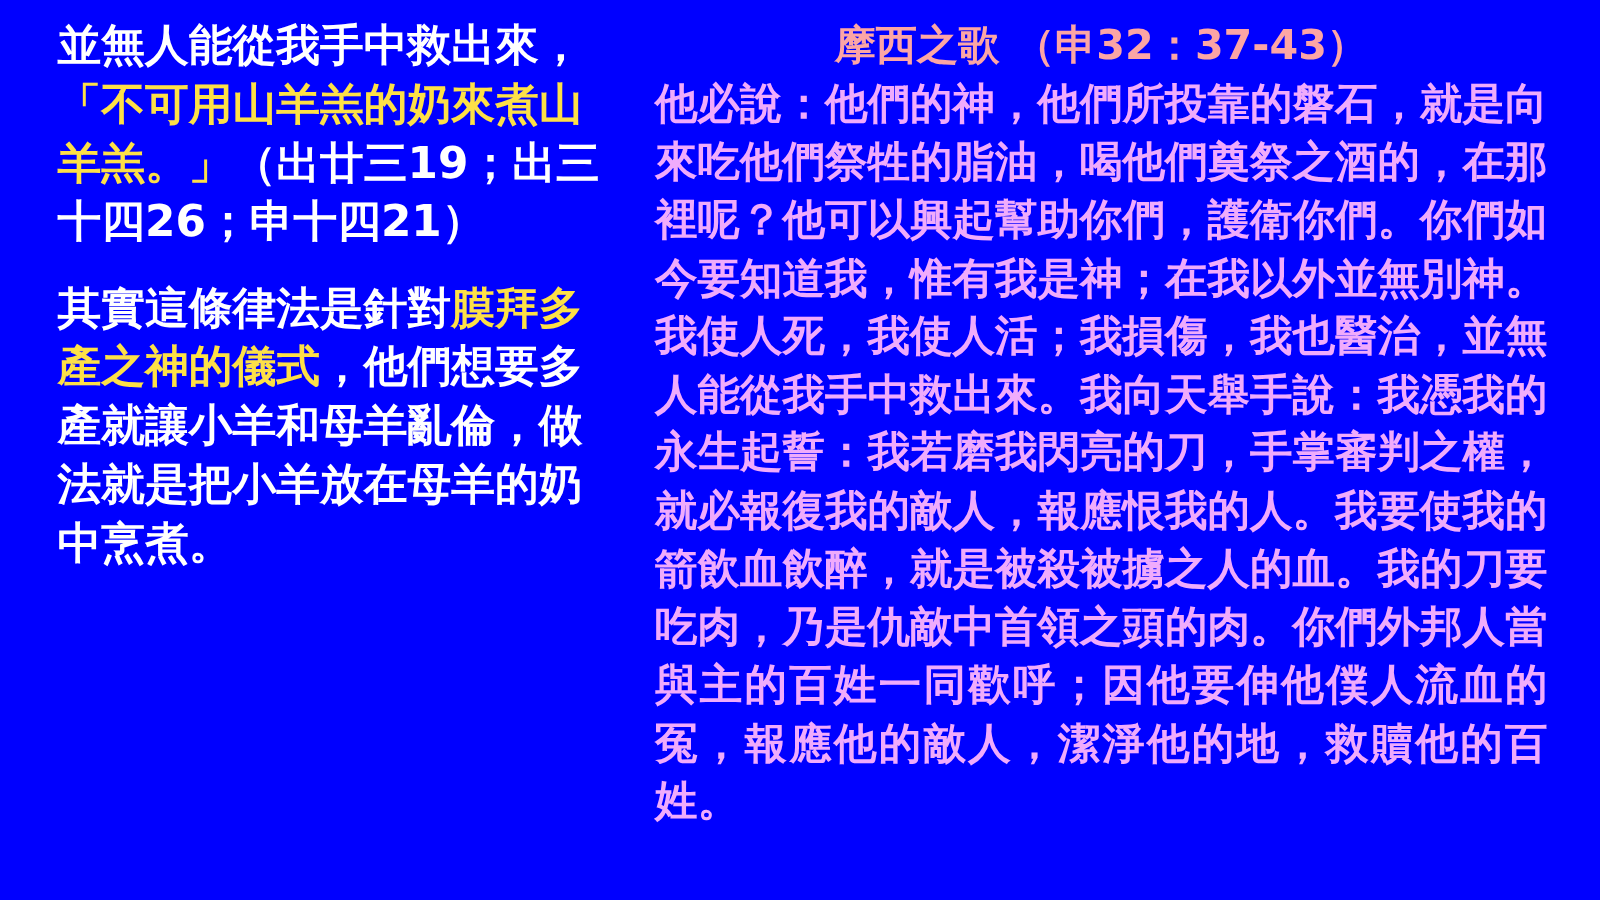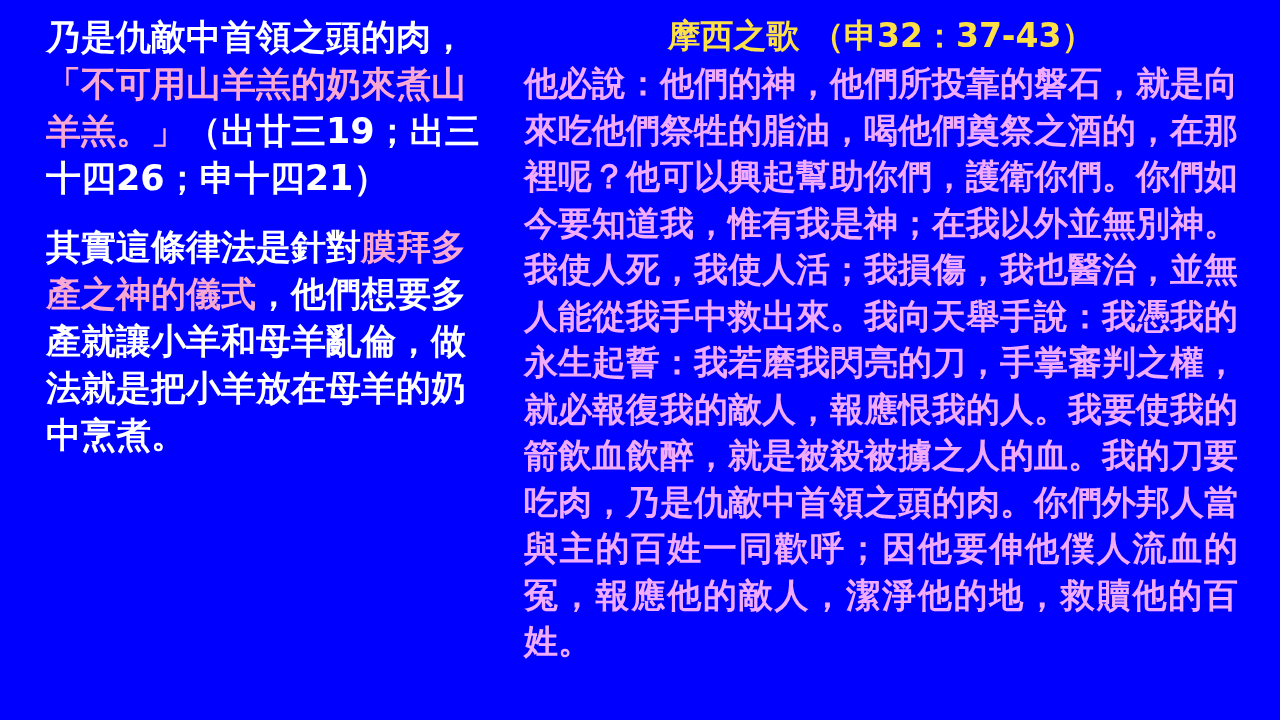--- a/index.html
+++ b/index.html
@@ -36,33 +36,33 @@
     font-weight: 700;
     letter-spacing: 0px;
     text-align: left;
     margin: 0 0 20px 0;
     white-space: normal;
   }
   .para.p1 { margin-bottom: 22px; }
   .para.p2 { margin-bottom: 22px; }
   .para.p3 { margin-bottom: 12px; }
   .hl {
-    color: #f9a8d4;
+    color: #fde047;
   }
 
   
   .col-right {
     position: absolute;
     left: 524px;
     top: 14px;
     width: 714px;
     height: 694px;
   }
   .verse-title {
-    color: #fde047;
+    color: #fca5a5;
     font-size: 33px;
     font-weight: 700;
     line-height: 44px;
     text-align: center;
     margin: 0 0 2px 0;
     letter-spacing: 0px;
   }
   .verse-body {
     color: #f0abfc;
     font-size: 34px;
@@ -76,21 +76,21 @@
   }
 </style>
 </head>
 <body>
 
 <div class="slide">
 
   <div class="col-left">
 
     <p class="para p1">
-      <span>乃是仇敵中首領之頭的肉，</span><span class="hl">「不可用山羊羔的奶來煮山羊羔。」</span><span>（出廿三19；出三十四26；申十四21）</span>
+      <span>並無人能從我手中救出來，</span><span class="hl">「不可用山羊羔的奶來煮山羊羔。」</span><span>（出廿三19；出三十四26；申十四21）</span>
     </p>
 
 
     <p class="para p3">
       <span>其實這條律法是針對</span><span class="hl">膜拜多產之神的儀式</span><span>，他們想要多產就讓小羊和母羊亂倫，做法就是把小羊放在母羊的奶中烹煮。</span>
     </p>
 
   </div>
 
   <div class="col-right">

